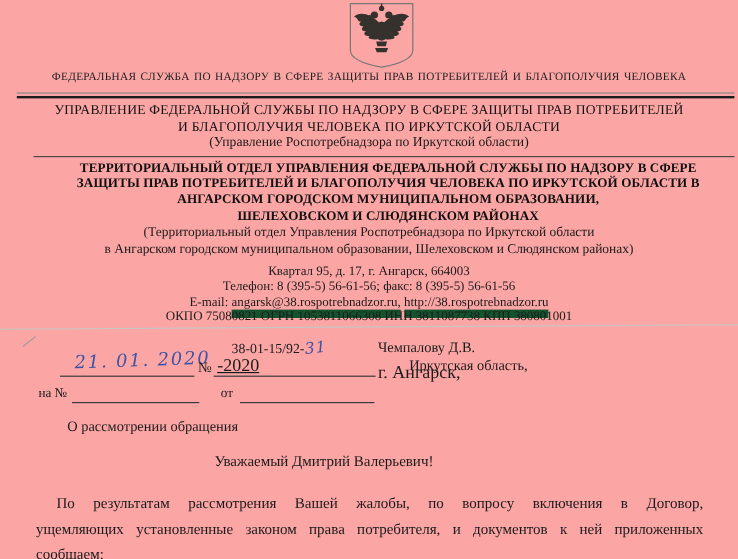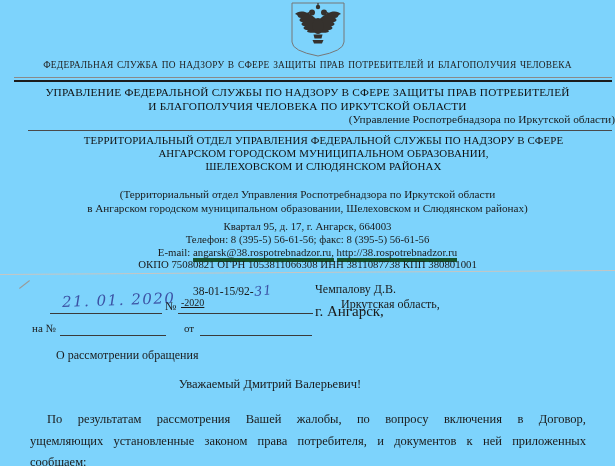--- a/index.html
+++ b/index.html
@@ -1,39 +1,39 @@
 <!DOCTYPE html>
 <html><head>
 <meta charset="utf-8">
 <style>
   html,body{margin:0;padding:0;background:#e8e8e8;}
   .page{
     position:relative;width:615px;height:466px;margin:0 auto;
-    background:#7dd3fc;overflow:hidden;
+    background:#fca5a5;overflow:hidden;
     font-family:"Liberation Serif",serif;color:#1b1b1b;
   }
   .abs{position:absolute;}
   .ctr{left:0;right:0;text-align:center;}
   .fed-line{top:60px;font-size:9.4px;letter-spacing:.25px;word-spacing:1px;color:#222;}
   .rule-double{left:14px;right:3px;top:77px;height:2px;border-top:1px solid #8a8a8a;border-bottom:2px solid #1c1c1c;}
   .h-upr{top:86px;font-weight:normal;font-size:11.3px;line-height:13.5px;letter-spacing:.2px;color:#111;}
-  .upr-short{top:113px;font-size:11.4px;text-align:right;}
+  .upr-short{top:113px;font-size:11.4px;}
   .rule-thin{left:28px;right:3px;top:130px;border-top:1px solid #4a4a4a;height:0;}
-  .h-terr{top:134px;font-weight:normal;font-size:10.9px;line-height:13.2px;letter-spacing:.1px;color:#111;padding-left:32px;}
+  .h-terr{top:134px;font-weight:bold;font-size:10.9px;line-height:13.2px;letter-spacing:.1px;color:#111;padding-left:32px;}
   .terr-short{top:188px;font-size:11.2px;line-height:13.5px;}
   .contacts{top:220px;font-size:10.8px;line-height:12.8px;}
-  .ulink{border-bottom:4px solid #14532d;}
+  .ulink{border-bottom:7px solid #14532d;}
   .crease{top:272px;left:0;right:0;border-top:1px solid #c6c6c3;transform:rotate(-.35deg);}
   .slash-mark{left:18px;top:284px;width:13px;border-top:1.5px solid #9a9a98;transform:rotate(-38deg);}
   .ref-num{left:193px;top:283px;font-size:11.5px;}
   .hand{font-family:"DejaVu Serif",serif;font-style:italic;color:#3c52a4;}
   .hand-num{font-size:13px;display:inline-block;transform:rotate(-6deg);letter-spacing:1px;}
   .hand-date{left:62px;top:291px;font-size:15px;letter-spacing:1.5px;transform:rotate(-2deg);}
   .num-sign{left:165px;top:299px;font-size:12px;}
-  .num-year{left:181px;top:297px;font-size:10px;text-decoration:underline;}
+  .num-year{left:181px;top:297px;font-size:15px;text-decoration:underline;}
   .na-label{left:32px;top:322px;font-size:11px;}
   .ot-label{left:184px;top:322px;font-size:11px;}
   .uline{border-bottom:1px solid #3a3a3a;height:1px;}
   .u1{left:50px;top:312px;width:112px;}
   .u2{left:178px;top:312px;width:135px;}
   .u3{left:60px;top:334px;width:106px;}
   .u4{left:200px;top:334px;width:112px;}
   .rcp-name{left:315px;top:282px;font-size:12px;}
   .rcp-region{left:341px;top:297px;font-size:12px;font-weight:normal;}
   .rcp-city{left:315px;top:303px;font-size:15px;}
@@ -73,20 +73,21 @@
 
   <div class="abs ctr h-upr">
     <div>УПРАВЛЕНИЕ ФЕДЕРАЛЬНОЙ СЛУЖБЫ ПО НАДЗОРУ В СФЕРЕ ЗАЩИТЫ ПРАВ ПОТРЕБИТЕЛЕЙ</div>
     <div>И БЛАГОПОЛУЧИЯ ЧЕЛОВЕКА ПО ИРКУТСКОЙ ОБЛАСТИ</div>
   </div>
   <div class="abs ctr upr-short">(Управление Роспотребнадзора по Иркутской области)</div>
   <div class="abs rule-thin"></div>
 
   <div class="abs ctr h-terr">
     <div>ТЕРРИТОРИАЛЬНЫЙ ОТДЕЛ УПРАВЛЕНИЯ ФЕДЕРАЛЬНОЙ СЛУЖБЫ ПО НАДЗОРУ В СФЕРЕ</div>
+    <div>ЗАЩИТЫ ПРАВ ПОТРЕБИТЕЛЕЙ И БЛАГОПОЛУЧИЯ ЧЕЛОВЕКА ПО ИРКУТСКОЙ ОБЛАСТИ В</div>
     <div>АНГАРСКОМ ГОРОДСКОМ МУНИЦИПАЛЬНОМ ОБРАЗОВАНИИ,</div>
     <div>ШЕЛЕХОВСКОМ И СЛЮДЯНСКОМ РАЙОНАХ</div>
   </div>
   <div class="abs ctr terr-short">
     <div>(Территориальный отдел Управления Роспотребнадзора по Иркутской области</div>
     <div>в Ангарском городском муниципальном образовании, Шелеховском и Слюдянском районах)</div>
   </div>
 
   <div class="abs ctr contacts">
     <div>Квартал  95, д. 17, г. Ангарск, 664003</div>

